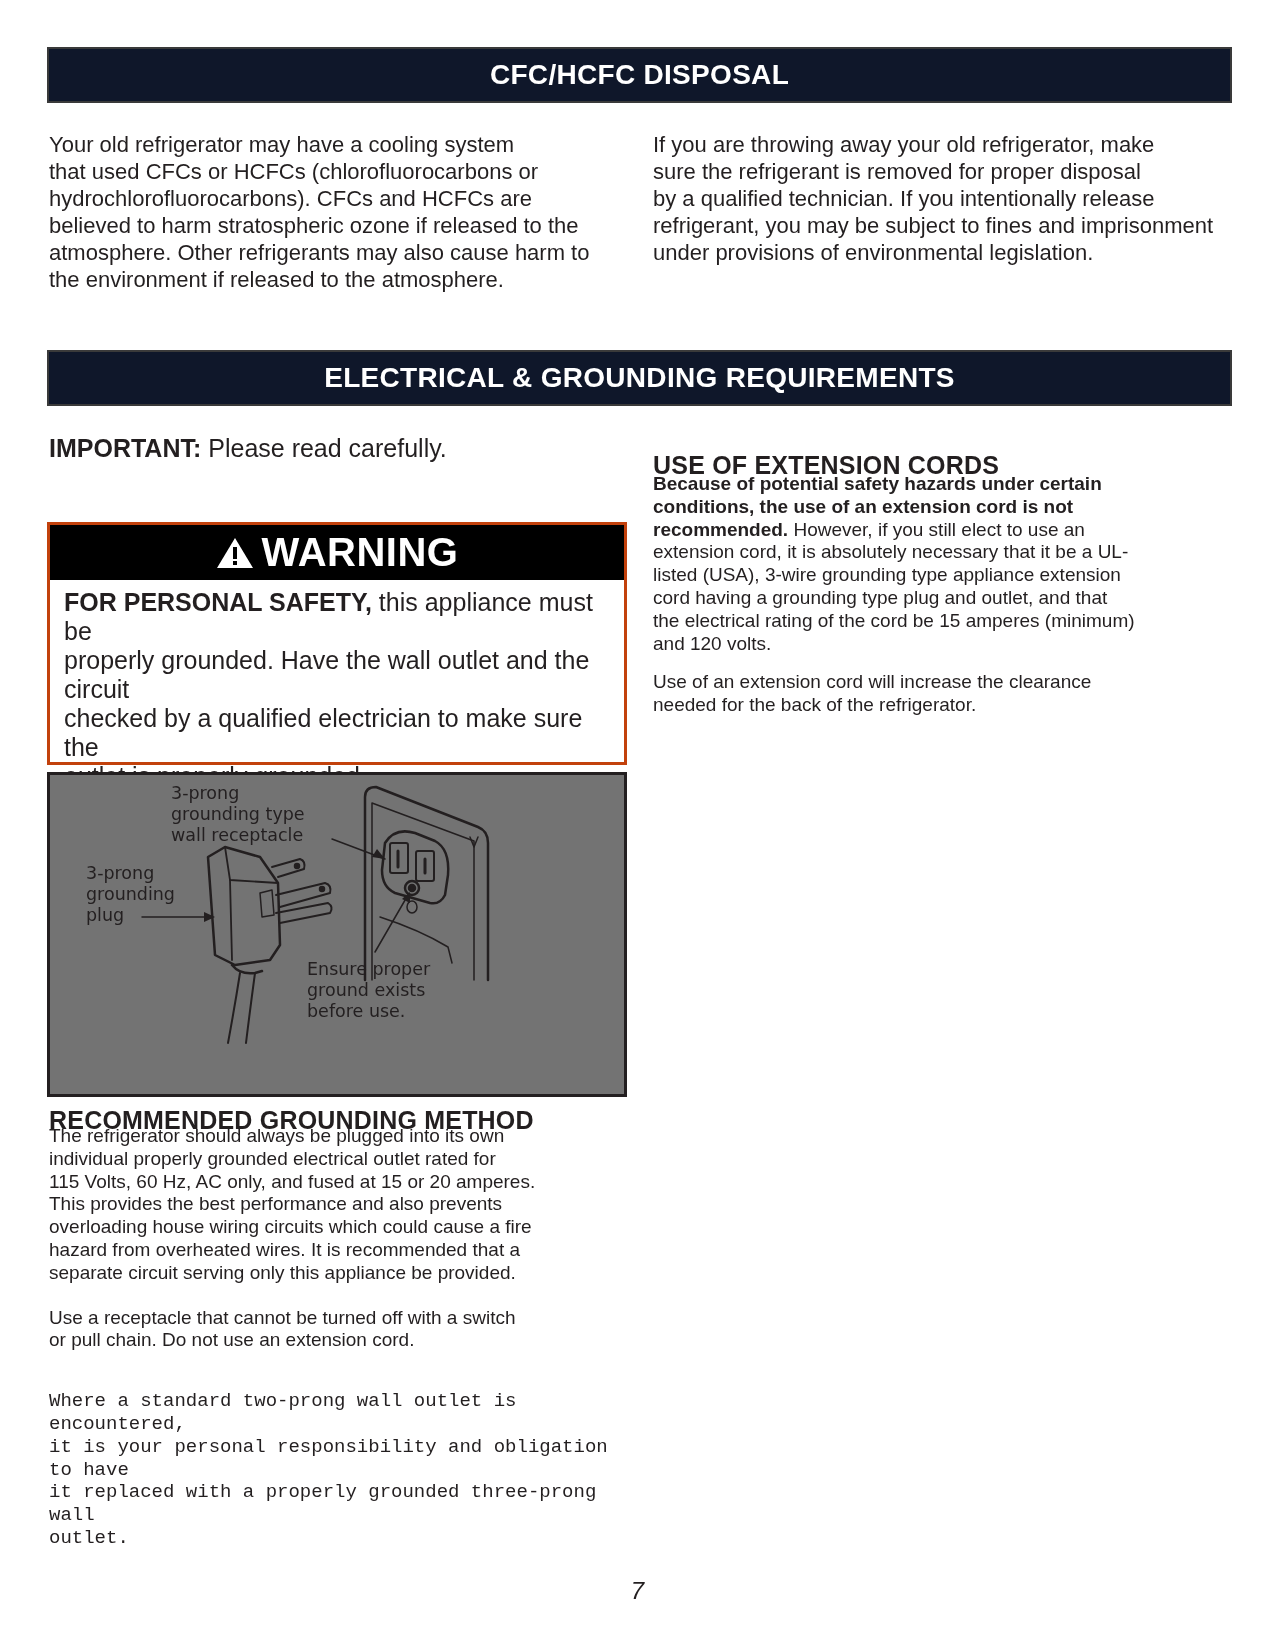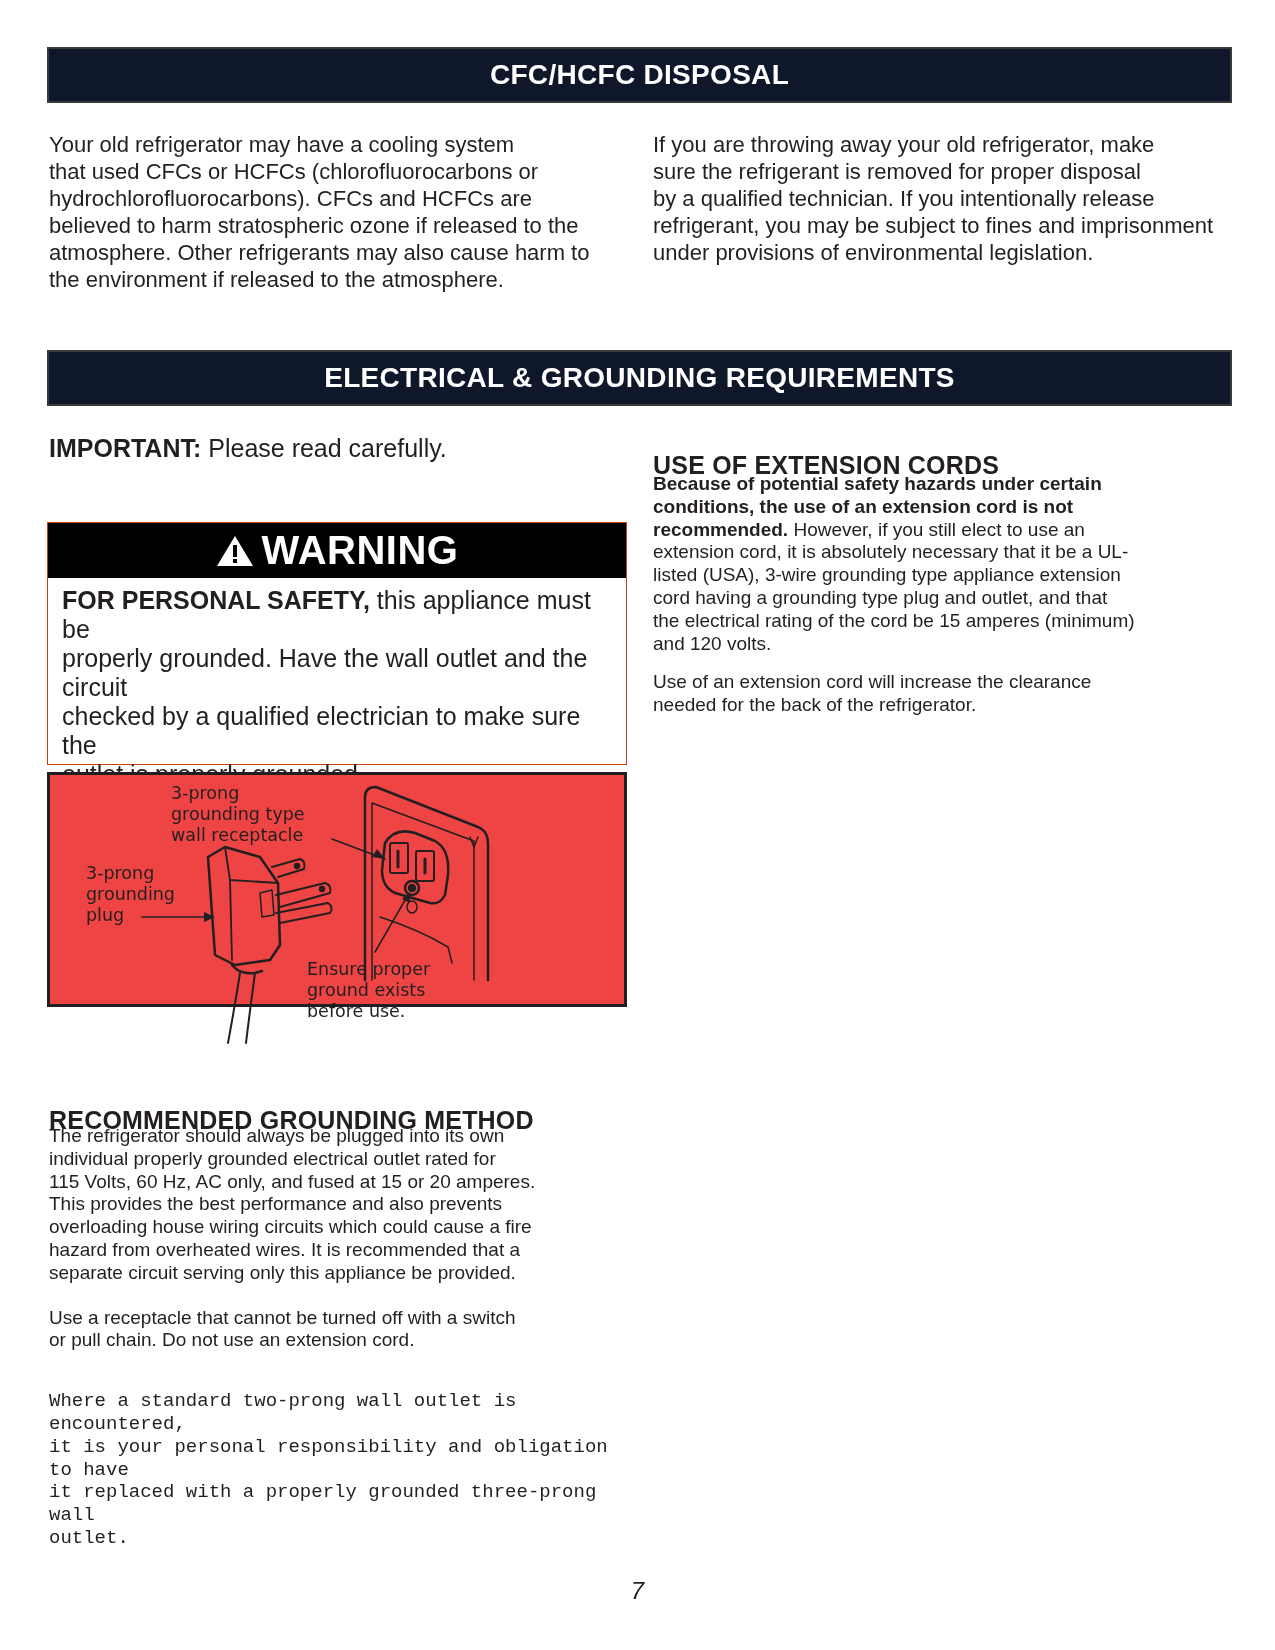--- a/index.html
+++ b/index.html
@@ -11,33 +11,33 @@
     background: #0f172a; border: 2px solid #3a3a3a;
     color: #fff; font-weight: bold; font-size: 28px;
     display: flex; align-items: center; justify-content: center; letter-spacing: 0.3px;
   }
   .col-text { font-size: 22px; line-height: 27px; color: #231f20; }
   .col-text p { white-space: pre-line; }
   .tight { font-size: 19px; line-height: 22.8px; }
   .h2 { font-size: 25px; font-weight: bold; color: #231f20; letter-spacing: 0.2px; margin-top: 20px; }
   .warn-box {
     position: absolute; left: 47px; top: 522px; width: 580px; height: 243px;
-    border: 1px solid #c2410c; background: #fff;
+    border: 3px solid #c2410c; background: #fff;
   }
   .warn-head {
     height: 55px; background: #000; color: #fff;
     display: flex; align-items: center; justify-content: center;
     font-size: 40px; font-weight: bold; letter-spacing: 0.5px;
   }
   .warn-head svg { margin-right: 8px; }
   .warn-sub { text-align: center; font-size: 24px; font-weight: bold; margin-top: 10px; }
   .warn-body { padding: 8px 14px 0 14px; font-size: 25px; line-height: 29px; white-space: pre-line; }
   .diagram-box {
-    position: absolute; left: 47px; top: 772px; width: 580px; height: 235px;
-    border: 3px solid #231f20; background: #ef4444; padding-left: 13px;
+    position: absolute; left: 47px; top: 772px; width: 580px; height: 325px;
+    border: 3px solid #231f20; background: #737373; padding-left: 13px;
   }
   .diagram-label { position: absolute; font-family: "DejaVu Sans", sans-serif; font-size: 17.5px; line-height: 21px; white-space: pre-line; color: #231f20; }
   .page-num { position: absolute; left: 0; width: 1275px; top: 1577px; text-align: center; font-size: 24px; font-style: italic; color: #231f20; }
   b { font-weight: bold; }
 </style>
 </head>
 <body>
 
 <div class="bar" style="top:47px;">
   <span>CFC/HCFC DISPOSAL</span>

